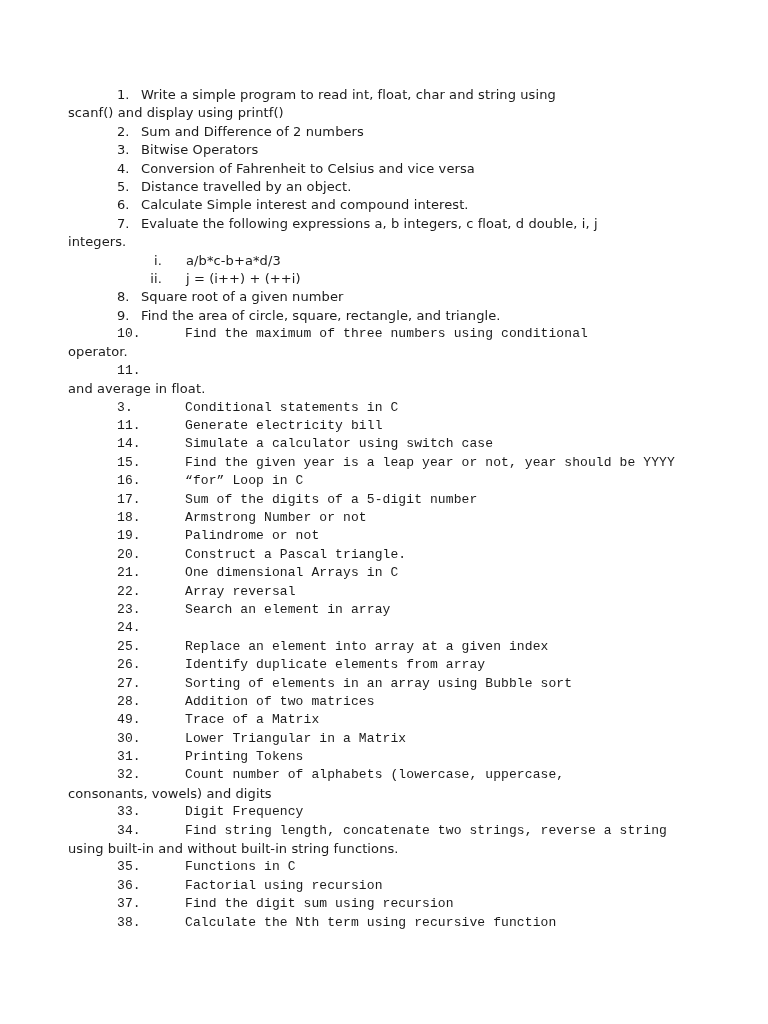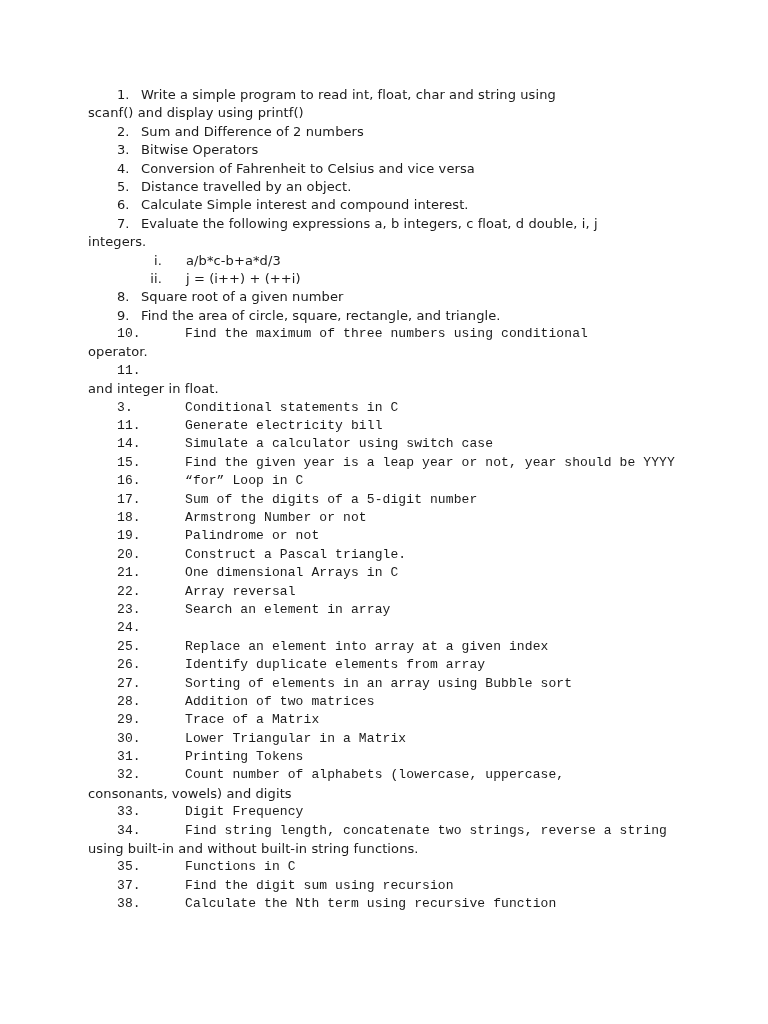--- a/index.html
+++ b/index.html
@@ -37,21 +37,21 @@
   }
   .subnum {
     position: absolute;
     left: 117px;
     top: 0;
     width: 45px;
     text-align: right;
   }
   .item.small > .line.first { padding-left: 141px; }
   .item.large > .line.first { padding-left: 185px; font-family: Liberation Mono, monospace; }
-  .line.cont    { padding-left: 88px; }
+  .line.cont    { padding-left: 68px; }
   .line.subline { padding-left: 186px; }
 </style>
 </head>
 <body>
 
 <div class="page">
   <div class="list" id="exercise-list">
       <div class="item small">
         <div class="line first"><span class="num">1.</span><span class="txt">Write a simple program to read int, float, char and string using</span></div>
         <div class="line cont"><span class="txt">scanf() and display using printf()</span></div>
@@ -82,21 +82,21 @@
       </div>
       <div class="item small">
         <div class="line first"><span class="num">9.</span><span class="txt">Find the area of circle, square, rectangle, and triangle.</span></div>
       </div>
       <div class="item large">
         <div class="line first"><span class="num">10.</span><span class="txt">Find the maximum of three numbers using conditional</span></div>
         <div class="line cont"><span class="txt">operator.</span></div>
       </div>
       <div class="item large">
         <div class="line first"><span class="num">11.</span></div>
-        <div class="line cont"><span class="txt">and integer in float.</span></div>
+        <div class="line cont"><span class="txt">and average in float.</span></div>
       </div>
       <div class="item large">
         <div class="line first"><span class="num">3.</span><span class="txt">Conditional statements in C</span></div>
       </div>
       <div class="item large">
         <div class="line first"><span class="num">11.</span><span class="txt">Generate electricity bill</span></div>
       </div>
       <div class="item large">
         <div class="line first"><span class="num">14.</span><span class="txt">Simulate a calculator using switch case</span></div>
       </div>
@@ -136,21 +136,21 @@
       <div class="item large">
         <div class="line first"><span class="num">26.</span><span class="txt">Identify duplicate elements from array</span></div>
       </div>
       <div class="item large">
         <div class="line first"><span class="num">27.</span><span class="txt">Sorting of elements in an array using Bubble sort</span></div>
       </div>
       <div class="item large">
         <div class="line first"><span class="num">28.</span><span class="txt">Addition of two matrices</span></div>
       </div>
       <div class="item large">
-        <div class="line first"><span class="num">29.</span><span class="txt">Trace of a Matrix</span></div>
+        <div class="line first"><span class="num">49.</span><span class="txt">Trace of a Matrix</span></div>
       </div>
       <div class="item large">
         <div class="line first"><span class="num">30.</span><span class="txt">Lower Triangular in a Matrix</span></div>
       </div>
       <div class="item large">
         <div class="line first"><span class="num">31.</span><span class="txt">Printing Tokens</span></div>
       </div>
       <div class="item large">
         <div class="line first"><span class="num">32.</span><span class="txt">Count number of alphabets (lowercase, uppercase,</span></div>
         <div class="line cont"><span class="txt">consonants, vowels) and digits</span></div>
@@ -159,19 +159,22 @@
         <div class="line first"><span class="num">33.</span><span class="txt">Digit Frequency</span></div>
       </div>
       <div class="item large">
         <div class="line first"><span class="num">34.</span><span class="txt">Find string length, concatenate two strings, reverse a string</span></div>
         <div class="line cont"><span class="txt">using built-in and without built-in string functions.</span></div>
       </div>
       <div class="item large">
         <div class="line first"><span class="num">35.</span><span class="txt">Functions in C</span></div>
       </div>
       <div class="item large">
+        <div class="line first"><span class="num">36.</span><span class="txt">Factorial using recursion</span></div>
+      </div>
+      <div class="item large">
         <div class="line first"><span class="num">37.</span><span class="txt">Find the digit sum using recursion</span></div>
       </div>
       <div class="item large">
         <div class="line first"><span class="num">38.</span><span class="txt">Calculate the Nth term using recursive function</span></div>
       </div>
     </div>
 </div>
 
 </body></html>

